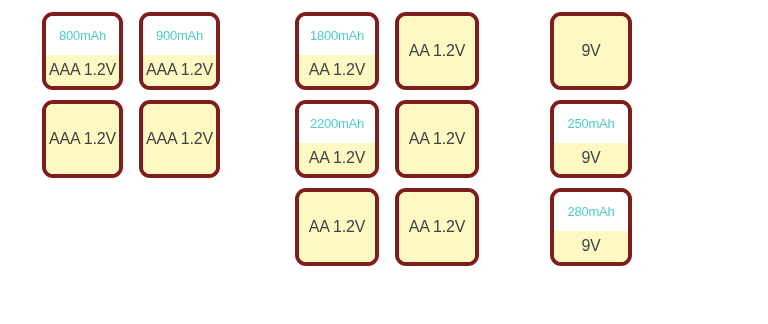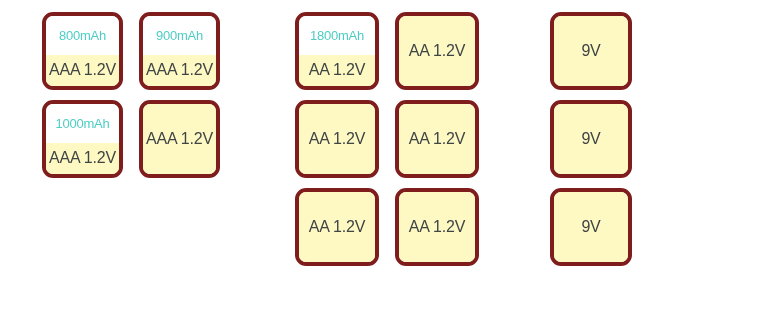--- a/index.html
+++ b/index.html
@@ -88,53 +88,55 @@
   <div class="group" id="group-aaa">
       <div class="battery-card">
     <div class="card-capacity">800mAh</div>
     <div class="card-type">AAA 1.2V</div>
   </div>
       <div class="battery-card">
     <div class="card-capacity">900mAh</div>
     <div class="card-type">AAA 1.2V</div>
   </div>
       <div class="battery-card">
-    <div class="card-capacity">1000mAh</div>
     <div class="card-type">AAA 1.2V</div>
   </div>
       <div class="battery-card">
     <div class="card-type">AAA 1.2V</div>
   </div>
     </div>
   <div class="group" id="group-aa">
       <div class="battery-card">
     <div class="card-capacity">1800mAh</div>
     <div class="card-type">AA 1.2V</div>
   </div>
       <div class="battery-card">
     <div class="card-type">AA 1.2V</div>
   </div>
       <div class="battery-card">
+    <div class="card-capacity">2200mAh</div>
     <div class="card-type">AA 1.2V</div>
   </div>
       <div class="battery-card">
     <div class="card-type">AA 1.2V</div>
   </div>
       <div class="battery-card">
     <div class="card-type">AA 1.2V</div>
   </div>
       <div class="battery-card">
     <div class="card-type">AA 1.2V</div>
   </div>
     </div>
   <div class="group" id="group-9v">
       <div class="battery-card">
     <div class="card-type">9V</div>
   </div>
       <div class="battery-card">
+    <div class="card-capacity">250mAh</div>
     <div class="card-type">9V</div>
   </div>
       <div class="battery-card">
+    <div class="card-capacity">280mAh</div>
     <div class="card-type">9V</div>
   </div>
     </div>
 
 </div>
 
 </body></html>

